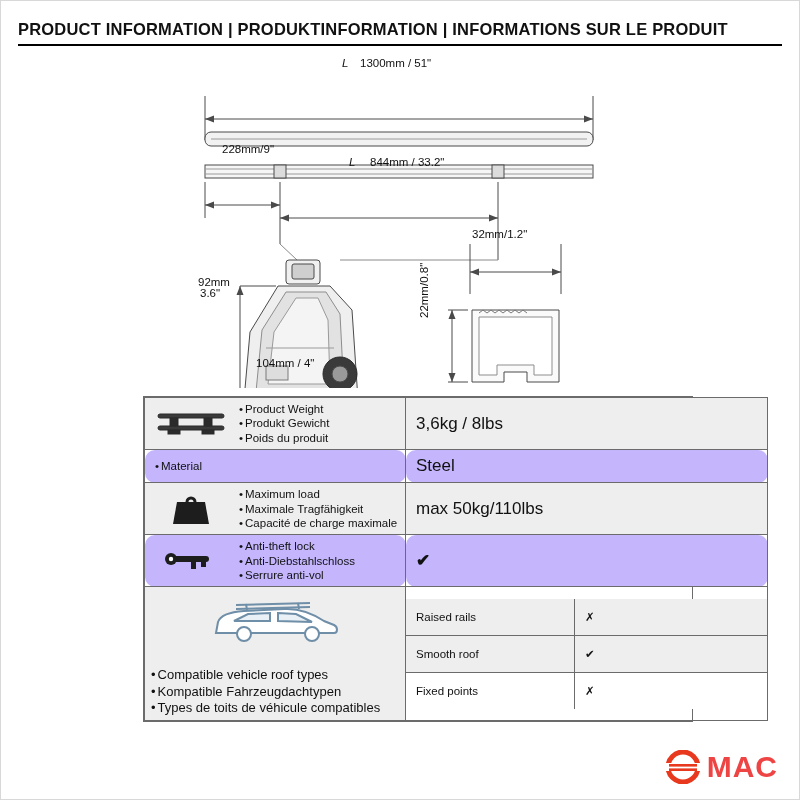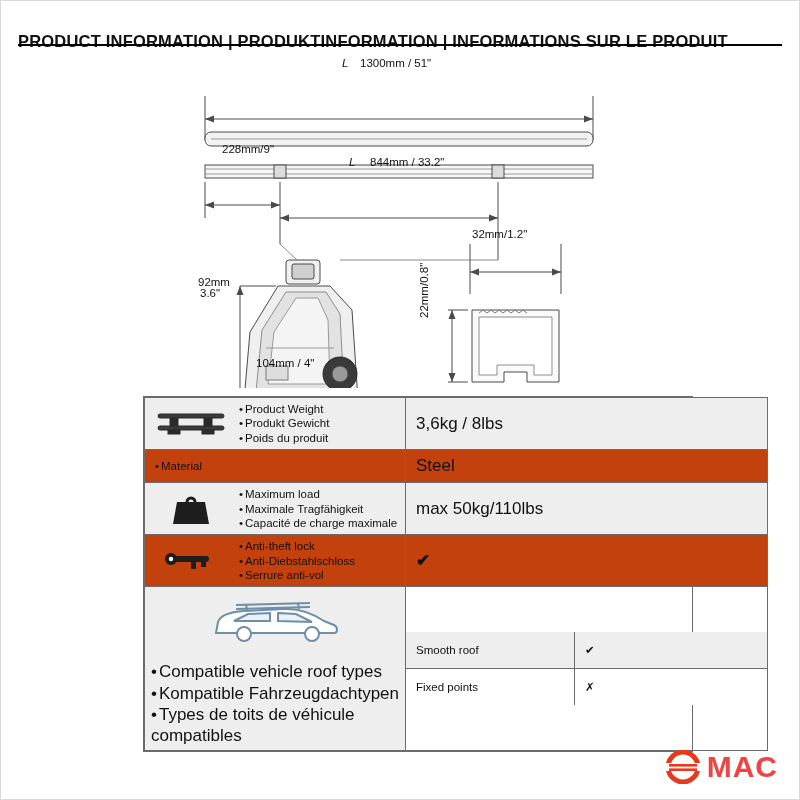--- a/index.html
+++ b/index.html
@@ -17,21 +17,21 @@
   }
   .page {
     position: absolute;
     inset: 0;
   }
 
   
   .header {
     position: absolute;
     left: 18px;
-    top: 24px;
+    top: 12px;
     width: 764px;
     height: 34px;
     display: flex;
     align-items: center;
   }
   .header-title {
     font-size: 16.5px;
     font-weight: bold;
     letter-spacing: 0.2px;
     color: #111;
@@ -86,21 +86,21 @@
   }
   td.icon-cell {
     width: 248px;
     padding: 4px 6px;
   }
   td.value-cell {
     padding: 6px 10px;
     font-size: 17px;
   }
   .row-shaded td { background: #eeeeee; }
-  .row-plain td { background: #c2410c; }
+  .row-plain td { background: #c4b5fd; border-radius: 10px; }
 
   .icon-row {
     display: flex;
     align-items: center;
     gap: 8px;
   }
   .icon-box {
     width: 80px;
     min-width: 80px;
     display: flex;
@@ -137,23 +137,23 @@
     padding: 4px 6px;
     background: #eeeeee;
   }
   .compat-wrap {
     display: flex;
     flex-direction: column;
     align-items: center;
   }
   .compat-text {
     align-self: flex-start;
-    margin-top: 12px;
+    margin-top: 18px;
     line-height: 1.25;
-    font-size: 17px;
+    font-size: 13px;
   }
   .compat-text div::before {
     content: "\2022";
     margin-right: 2px;
   }
   table.sub {
     width: 100%;
     border-collapse: collapse;
   }
   table.sub td {
@@ -405,20 +405,24 @@
                 <div>Compatible vehicle roof types</div>
                 <div>Kompatible Fahrzeugdachtypen</div>
                 <div>Types de toits de véhicule compatibles</div>
               </div>
             </div>
           </td>
           <td style="padding:0;">
             <table class="sub">
               <tbody>
                 <tr class="alt">
+                  <td class="sub-label">Raised rails</td>
+                  <td class="mark-no">✗</td>
+                </tr>
+                <tr class="alt">
                   <td class="sub-label">Smooth roof</td>
                   <td class="mark-yes">✔</td>
                 </tr>
                 <tr>
                   <td class="sub-label">Fixed points</td>
                   <td class="mark-no">✗</td>
                 </tr>
               </tbody>
             </table>
           </td>

